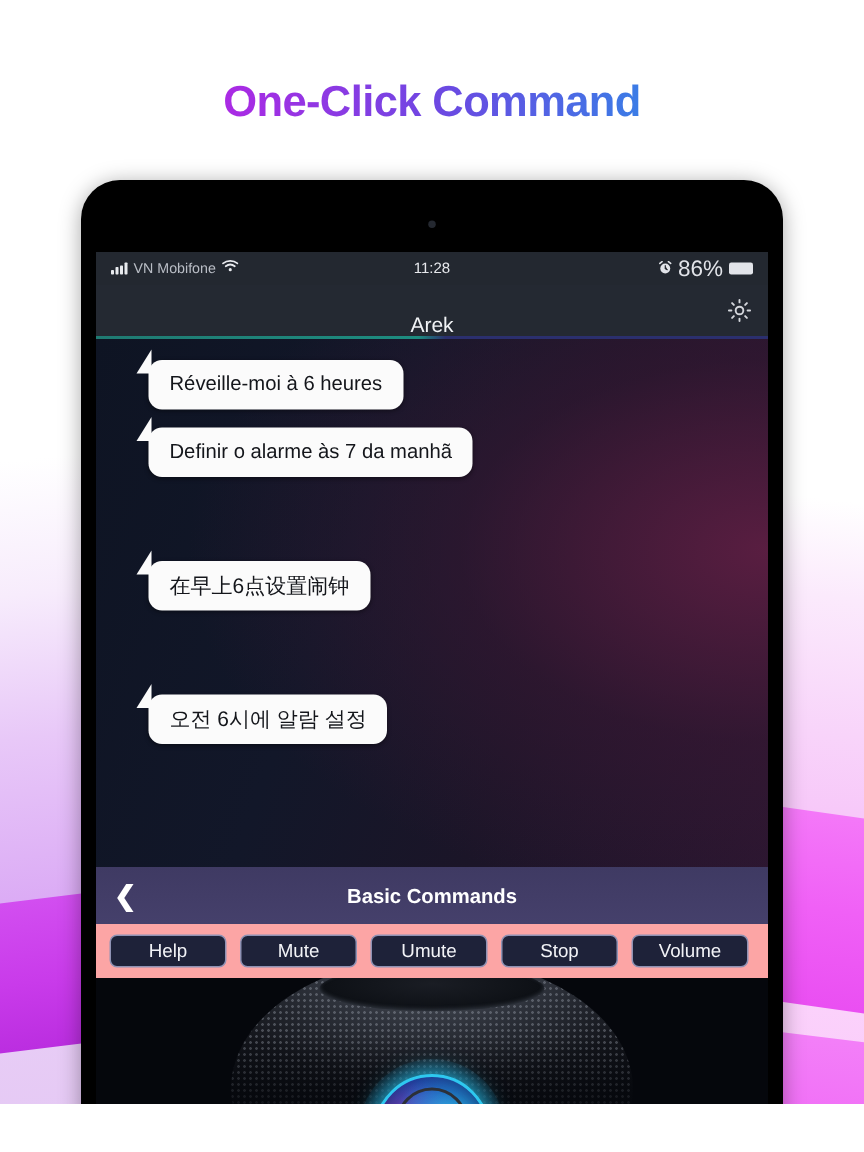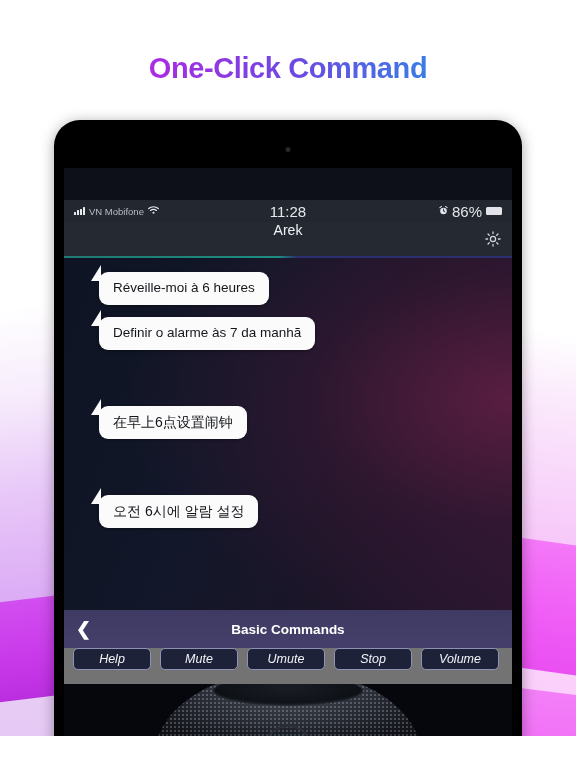--- a/index.html
+++ b/index.html
@@ -83,45 +83,45 @@
     width:448px; height:600px;
     overflow:hidden;
     background:#0d1018;
   }
 
   
   .statusbar {
     height:22px; background:#232830;
     display:flex; align-items:center;
     padding:0 10px;
-    color:#c9ccd3; font-size:9px;margin-top:32px;
+    color:#c9ccd3; font-size:9px;
   }
   .sb-left { display:flex; align-items:center; gap:4px; flex:1; }
-  .sb-center { flex:0 0 auto; font-size:15px; color:#e6e8ec; font-weight:500; }
+  .sb-center { flex:0 0 auto; font-size:10px; color:#e6e8ec; font-weight:500; }
   .sb-right { display:flex; align-items:center; gap:4px; flex:1; justify-content:flex-end; }
   .signal { display:flex; align-items:flex-end; gap:1px; height:8px; }
   .signal i { width:2px; background:#e8eaee; display:block; border-radius:.5px; }
   .signal i:nth-child(1){height:3px}
   .signal i:nth-child(2){height:5px}
   .signal i:nth-child(3){height:6.5px}
   .signal i:nth-child(4){height:8px}
   .wifi { font-size:10px; color:#e8eaee; line-height:1; }
   .carrier { color:#b9bdc5; font-size:9.5px; }
   .battpct { color:#e2e4e9; font-size:15px; }
   .battery {
     width:16px; height:8px; border-radius:1.5px;
     background:#e2e4e9;
   }
   .alarm-ico { font-size:9px; color:#e2e4e9; }
 
   
   .appbar {
     position:relative;
     height:34px; background:#242932;
-    display:flex; align-items:flex-start; justify-content:center;
+    display:flex; align-items:flex-end; justify-content:center;
   }
   .appbar-title { color:#f0f2f5; font-size:14px; font-weight:500; }
   .gear {
     position:absolute; right:10px; top:50%; transform:translateY(-50%);
     width:18px; height:18px; opacity:.9;
   }
   .accent-rule {
     height:2px;
     background:linear-gradient(90deg,#1f7a72 0%,#1d8c80 48%,#2b2f6e 52%,#2b2f6e 100%);
   }
@@ -164,25 +164,24 @@
   }
   .cmd-header-title { color:#fff; font-size:13.5px; font-weight:600; }
   .cmd-back {
     position:absolute; left:12px; top:50%; transform:translateY(-50%);
     color:#fff; font-size:18px; font-weight:bold; line-height:1;
   }
 
   
   .cmd-bar {
     height:36px;
-    background:#737373;
-    display:flex; align-items:flex-start; gap:9px;
+    background:#fca5a5;
+    display:flex; align-items:center; gap:9px;
     padding:0 9px;
     overflow:hidden;
-    font-style:italic;
   }
   .cmd-btn {
     flex:0 0 auto;
     min-width:78px;
     height:22px;
     border:1px solid #8f92b4;
     border-radius:5px;
     background:#1e2239;
     color:#f2f3f7;
     font-size:12.5px;

